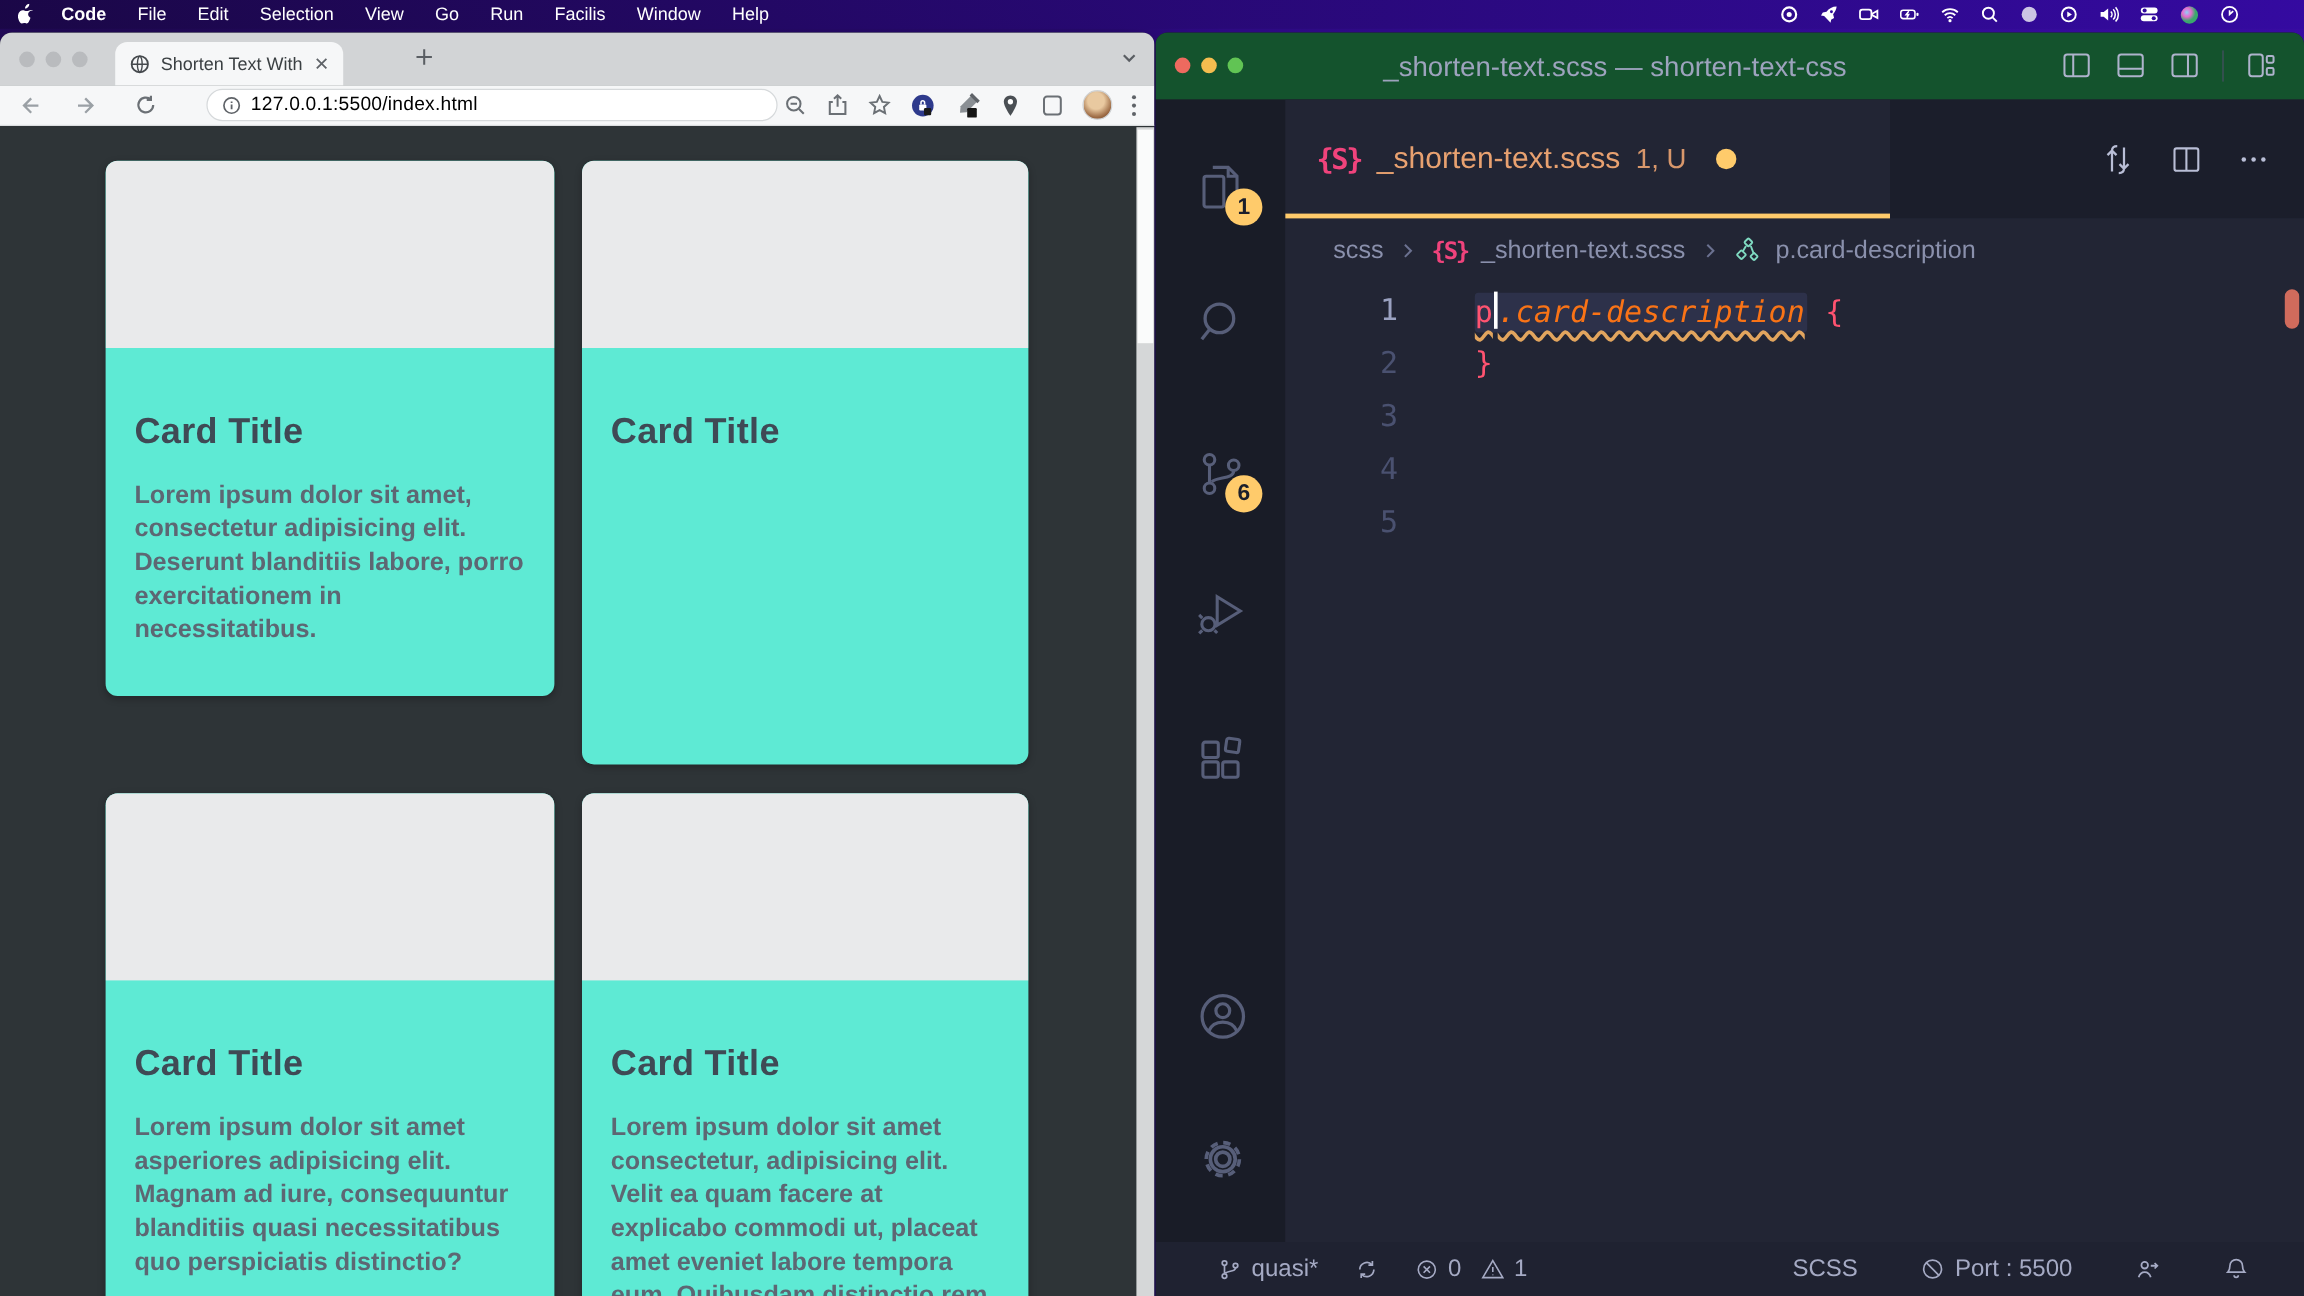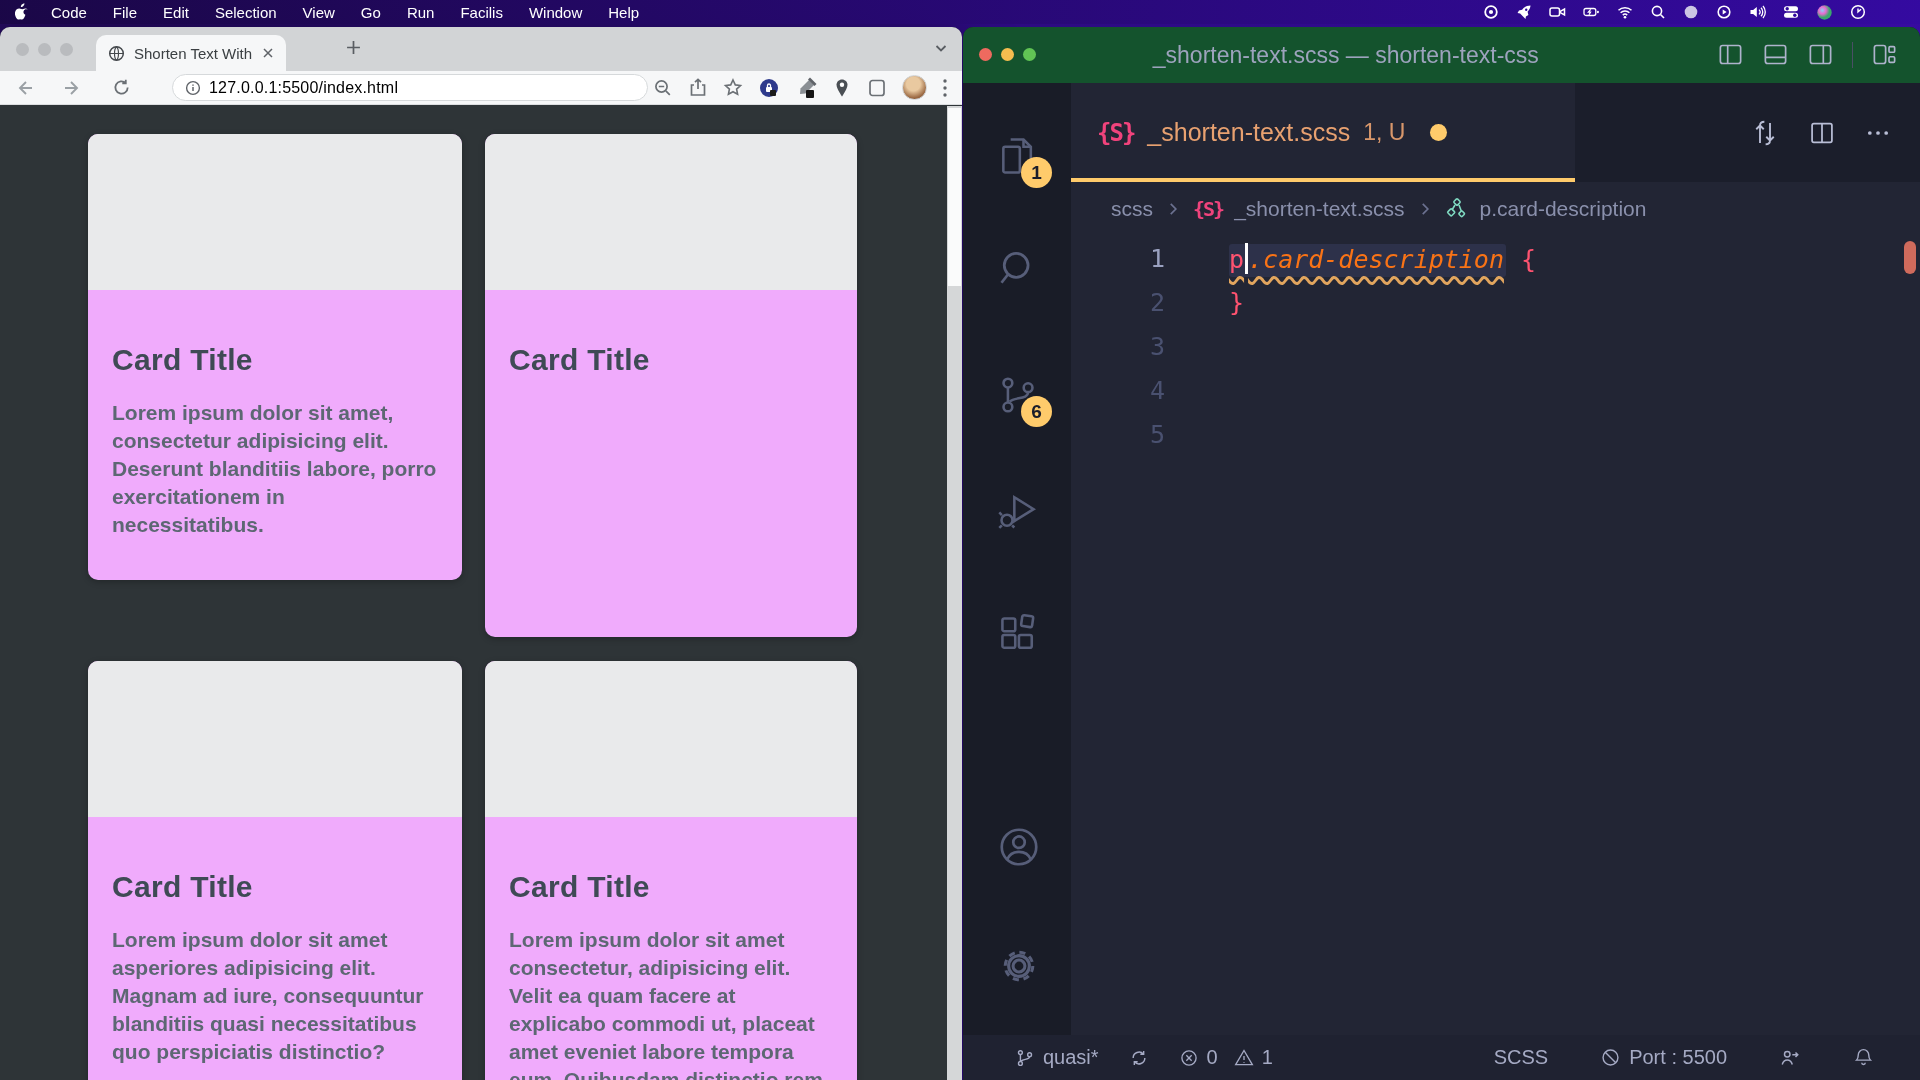--- a/index.html
+++ b/index.html
@@ -5,21 +5,21 @@
   *{box-sizing:border-box;margin:0;padding:0}
   html,body{width:1920px;height:1080px;overflow:hidden}
   body{font-family:"Liberation Sans",sans-serif;background:linear-gradient(100deg,#240a5e 0%,#2e0a86 55%,#3a0ba8 100%);position:relative}
 
   
   .menubar{position:absolute;top:0;left:0;right:0;height:24px;display:flex;align-items:center;
     padding:0 14px;background:linear-gradient(90deg,rgba(26,7,70,.92),rgba(52,10,160,.92));
     color:#fff;font-size:15px;z-index:50}
   .menubar .apple{margin-right:22px;display:flex}
   .menu-item{margin-right:26px;font-weight:400;cursor:default;white-space:nowrap}
-  .menu-item.app{font-weight:400}
+  .menu-item.app{font-weight:700}
   .mb-right{margin-left:auto;display:flex;align-items:center;gap:17px;padding-right:40px}
   .mb-right svg{display:block}
 
   
   .chrome{position:absolute;left:0;top:27px;width:962px;bottom:0;border-radius:10px 10px 0 0;
     overflow:hidden;box-shadow:0 12px 50px rgba(0,0,0,.55);background:#2e3437}
   .tabstrip{height:44px;background:#d2d4d6;position:relative}
   .win-dots{position:absolute;left:16px;top:16px;display:flex;gap:9px}
   .win-dot{width:13px;height:13px;border-radius:50%;background:#b9bbbe}
   .btab{position:absolute;left:96px;top:8px;width:190px;height:36px;background:#f6f7f8;
@@ -32,21 +32,21 @@
   .nav-ic.dark{color:#6b7075}
   .omnibox{width:476px;height:27px;margin-left:12px;background:#fff;border:1px solid #d6d9db;border-radius:14px;
     display:flex;align-items:center;padding:0 12px;gap:8px}
   .url{font-size:16px;color:#000000;letter-spacing:.2px;white-space:nowrap}
   .tb-right{margin-left:auto;display:flex;align-items:center;gap:15px}
   .tb-right svg{display:block}
   .avatar{width:25px;height:25px;border-radius:50%;background:radial-gradient(circle at 45% 35%,#e9c9a0 0 35%,#9c6a44 70%,#6e432a 100%);border:1px solid #d0d3d5}
 
   
   .viewport{position:absolute;top:79px;left:0;right:0;bottom:0;background:#2e3437}
-  .card{position:absolute;background:#f0abfc;border-radius:10px;overflow:hidden;box-shadow:0 2px 6px rgba(0,0,0,.25)}
+  .card{position:absolute;background:#5eead4;border-radius:10px;overflow:hidden;box-shadow:0 2px 6px rgba(0,0,0,.25)}
   .card-ph{height:156px;background:#e9eaeb}
   .card-body{padding:53px 24px 0}
   .card-title{font-size:30px;font-weight:700;color:#3f4a55;letter-spacing:.3px}
   .card-text{margin-top:22px;font-size:21px;line-height:28px;font-weight:700;color:#5d6773}
   .pg-scrollbar{position:absolute;right:0;top:0;bottom:0;width:15px;background:#d5d7d8}
   .pg-thumb{position:absolute;top:2px;left:1px;right:1px;height:178px;background:#fafbfb}
 
   
   .vscode{position:absolute;left:963px;right:0;top:27px;bottom:0;background:#1b1e2b;border-radius:10px 10px 0 0;overflow:hidden}
   .vtitlebar{height:56px;background:#14532d;position:relative;display:flex;align-items:center}

